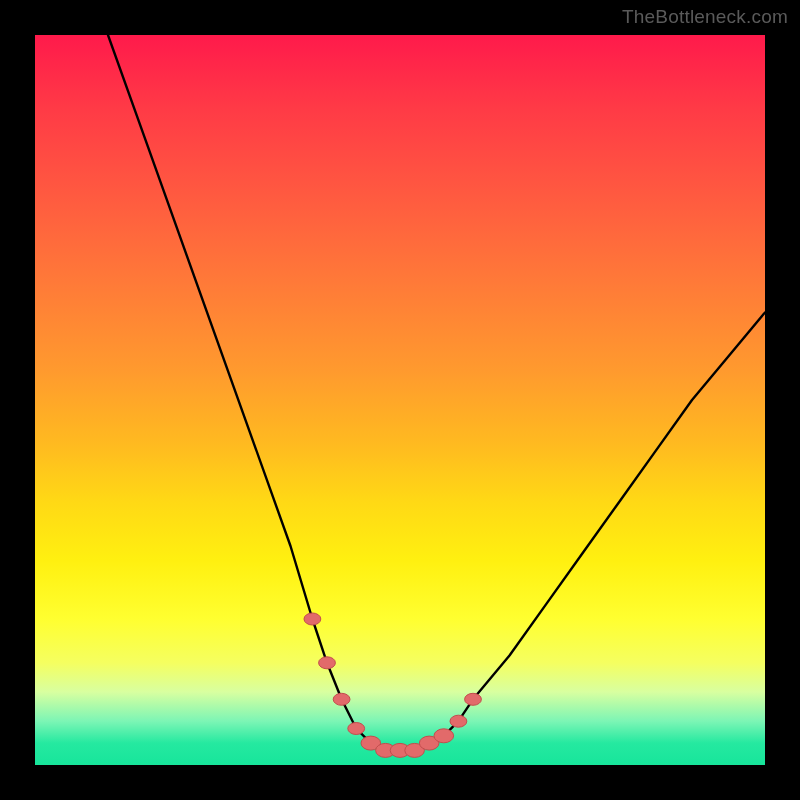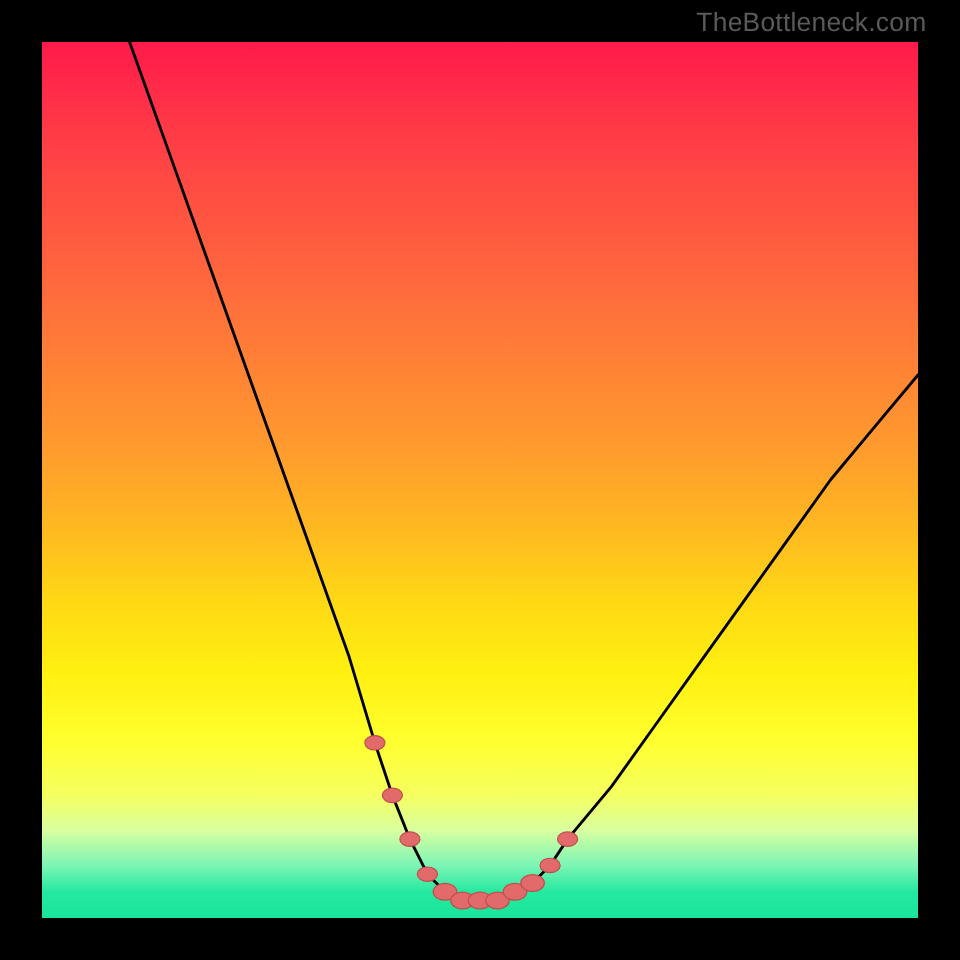--- a/index.html
+++ b/index.html
@@ -13,23 +13,23 @@
   }
   .frame {
     position: relative;
     width: 800px;
     height: 800px;
     background: #000;
   }
   .watermark {
     position: absolute;
     top: 6px;
-    right: 28px;
+    right: 12px;
     color: #5a5a5a;
-    font-size: 22px;
+    font-size: 19px;
     font-weight: 400;
     letter-spacing: 0.2px;
     z-index: 10;
   }
   .plot-area {
     position: absolute;
     left: 35px;
     top: 35px;
     width: 730px;
     height: 730px;

